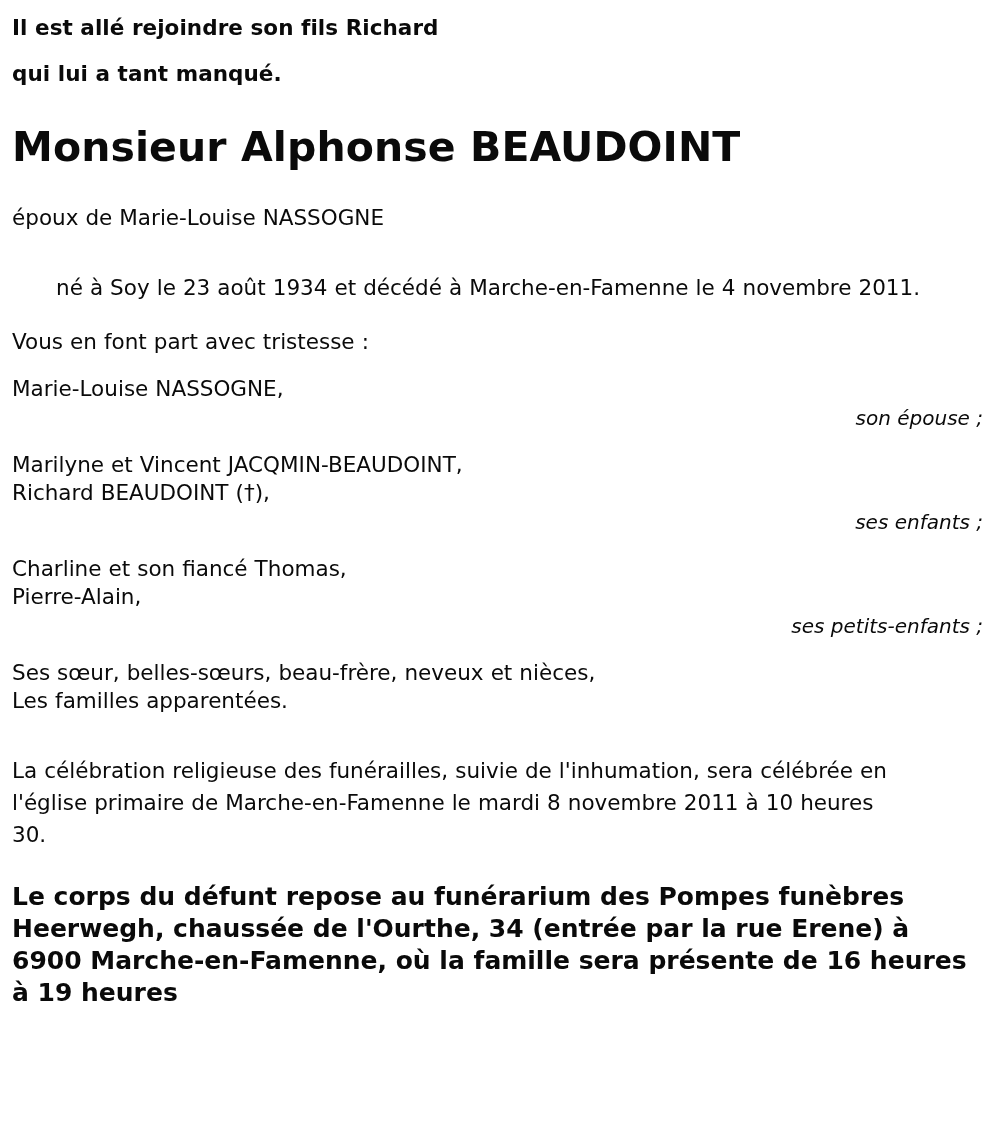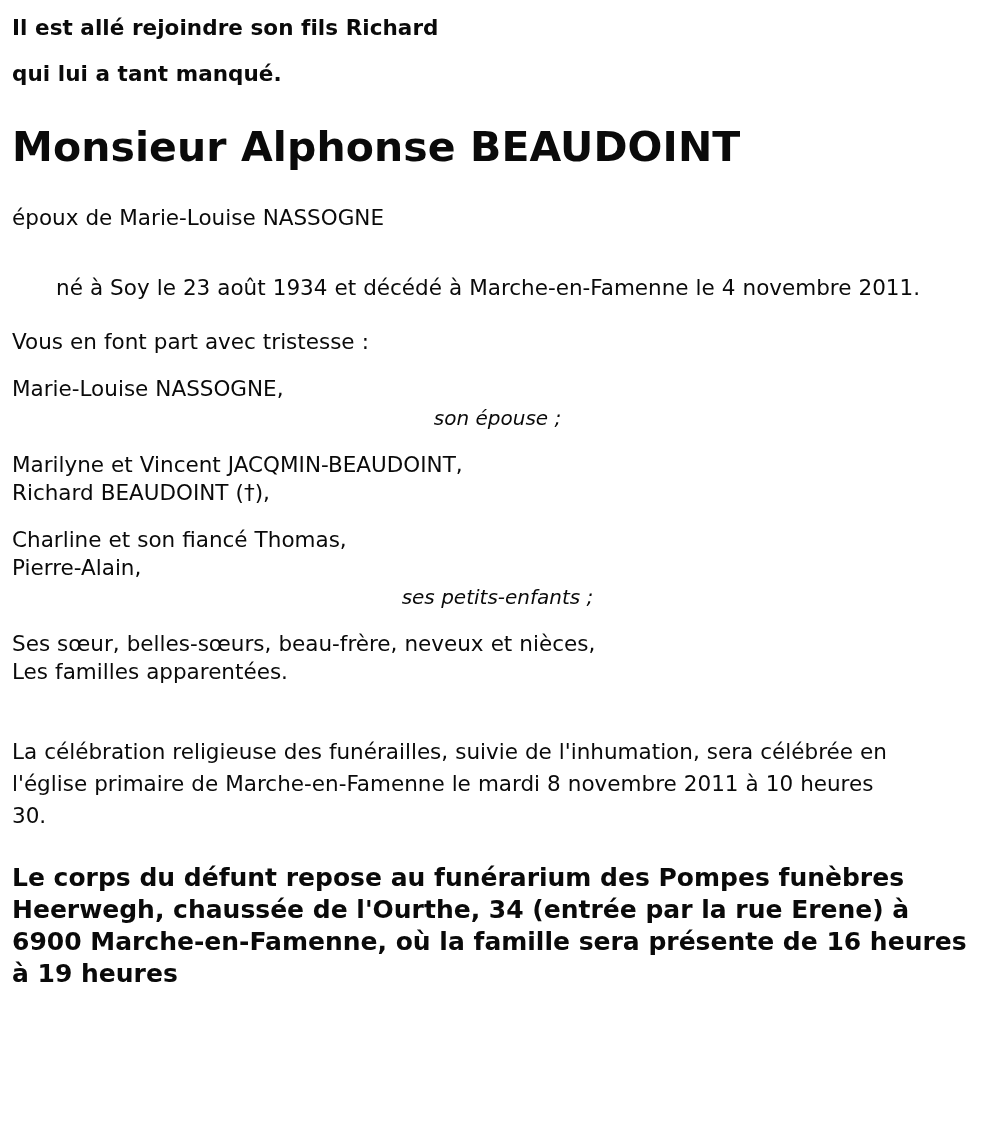--- a/index.html
+++ b/index.html
@@ -84,36 +84,36 @@
     margin-top: 19px;
   }
   .family-group:first-child {
     margin-top: 0;
   }
   .family-names .line {
     display: block;
   }
   .relation {
     display: block;
-    text-align: center;
+    text-align: right;
     font-style: italic;
     font-size: 20px;
     line-height: 28px;
     padding-right: 7px;
     margin-top: 1px;
   }
 
   
   .other-relatives {
     margin-top: 19px;
   }
 
   
   .ceremony {
-    margin-top: 50px;
+    margin-top: 40px;
     max-width: 900px;
     line-height: 32px;
   }
 
   
   .repose {
     margin-top: 30px;
     max-width: 962px;
     line-height: 32px;
     font-weight: bold;
@@ -144,20 +144,21 @@
         <span class="line">Marie-Louise NASSOGNE,</span>
       </div>
       <span class="relation">son épouse ;</span>
     </div>
 
     <div class="family-group">
       <div class="family-names">
         <span class="line">Marilyne et Vincent JACQMIN-BEAUDOINT,</span>
         <span class="line">Richard BEAUDOINT (†),</span>
       </div>
+      <span class="relation">ses enfants ;</span>
     </div>
 
     <div class="family-group">
       <div class="family-names">
         <span class="line">Charline et son fiancé Thomas,</span>
         <span class="line">Pierre-Alain,</span>
       </div>
       <span class="relation">ses petits-enfants ;</span>
     </div>
 

